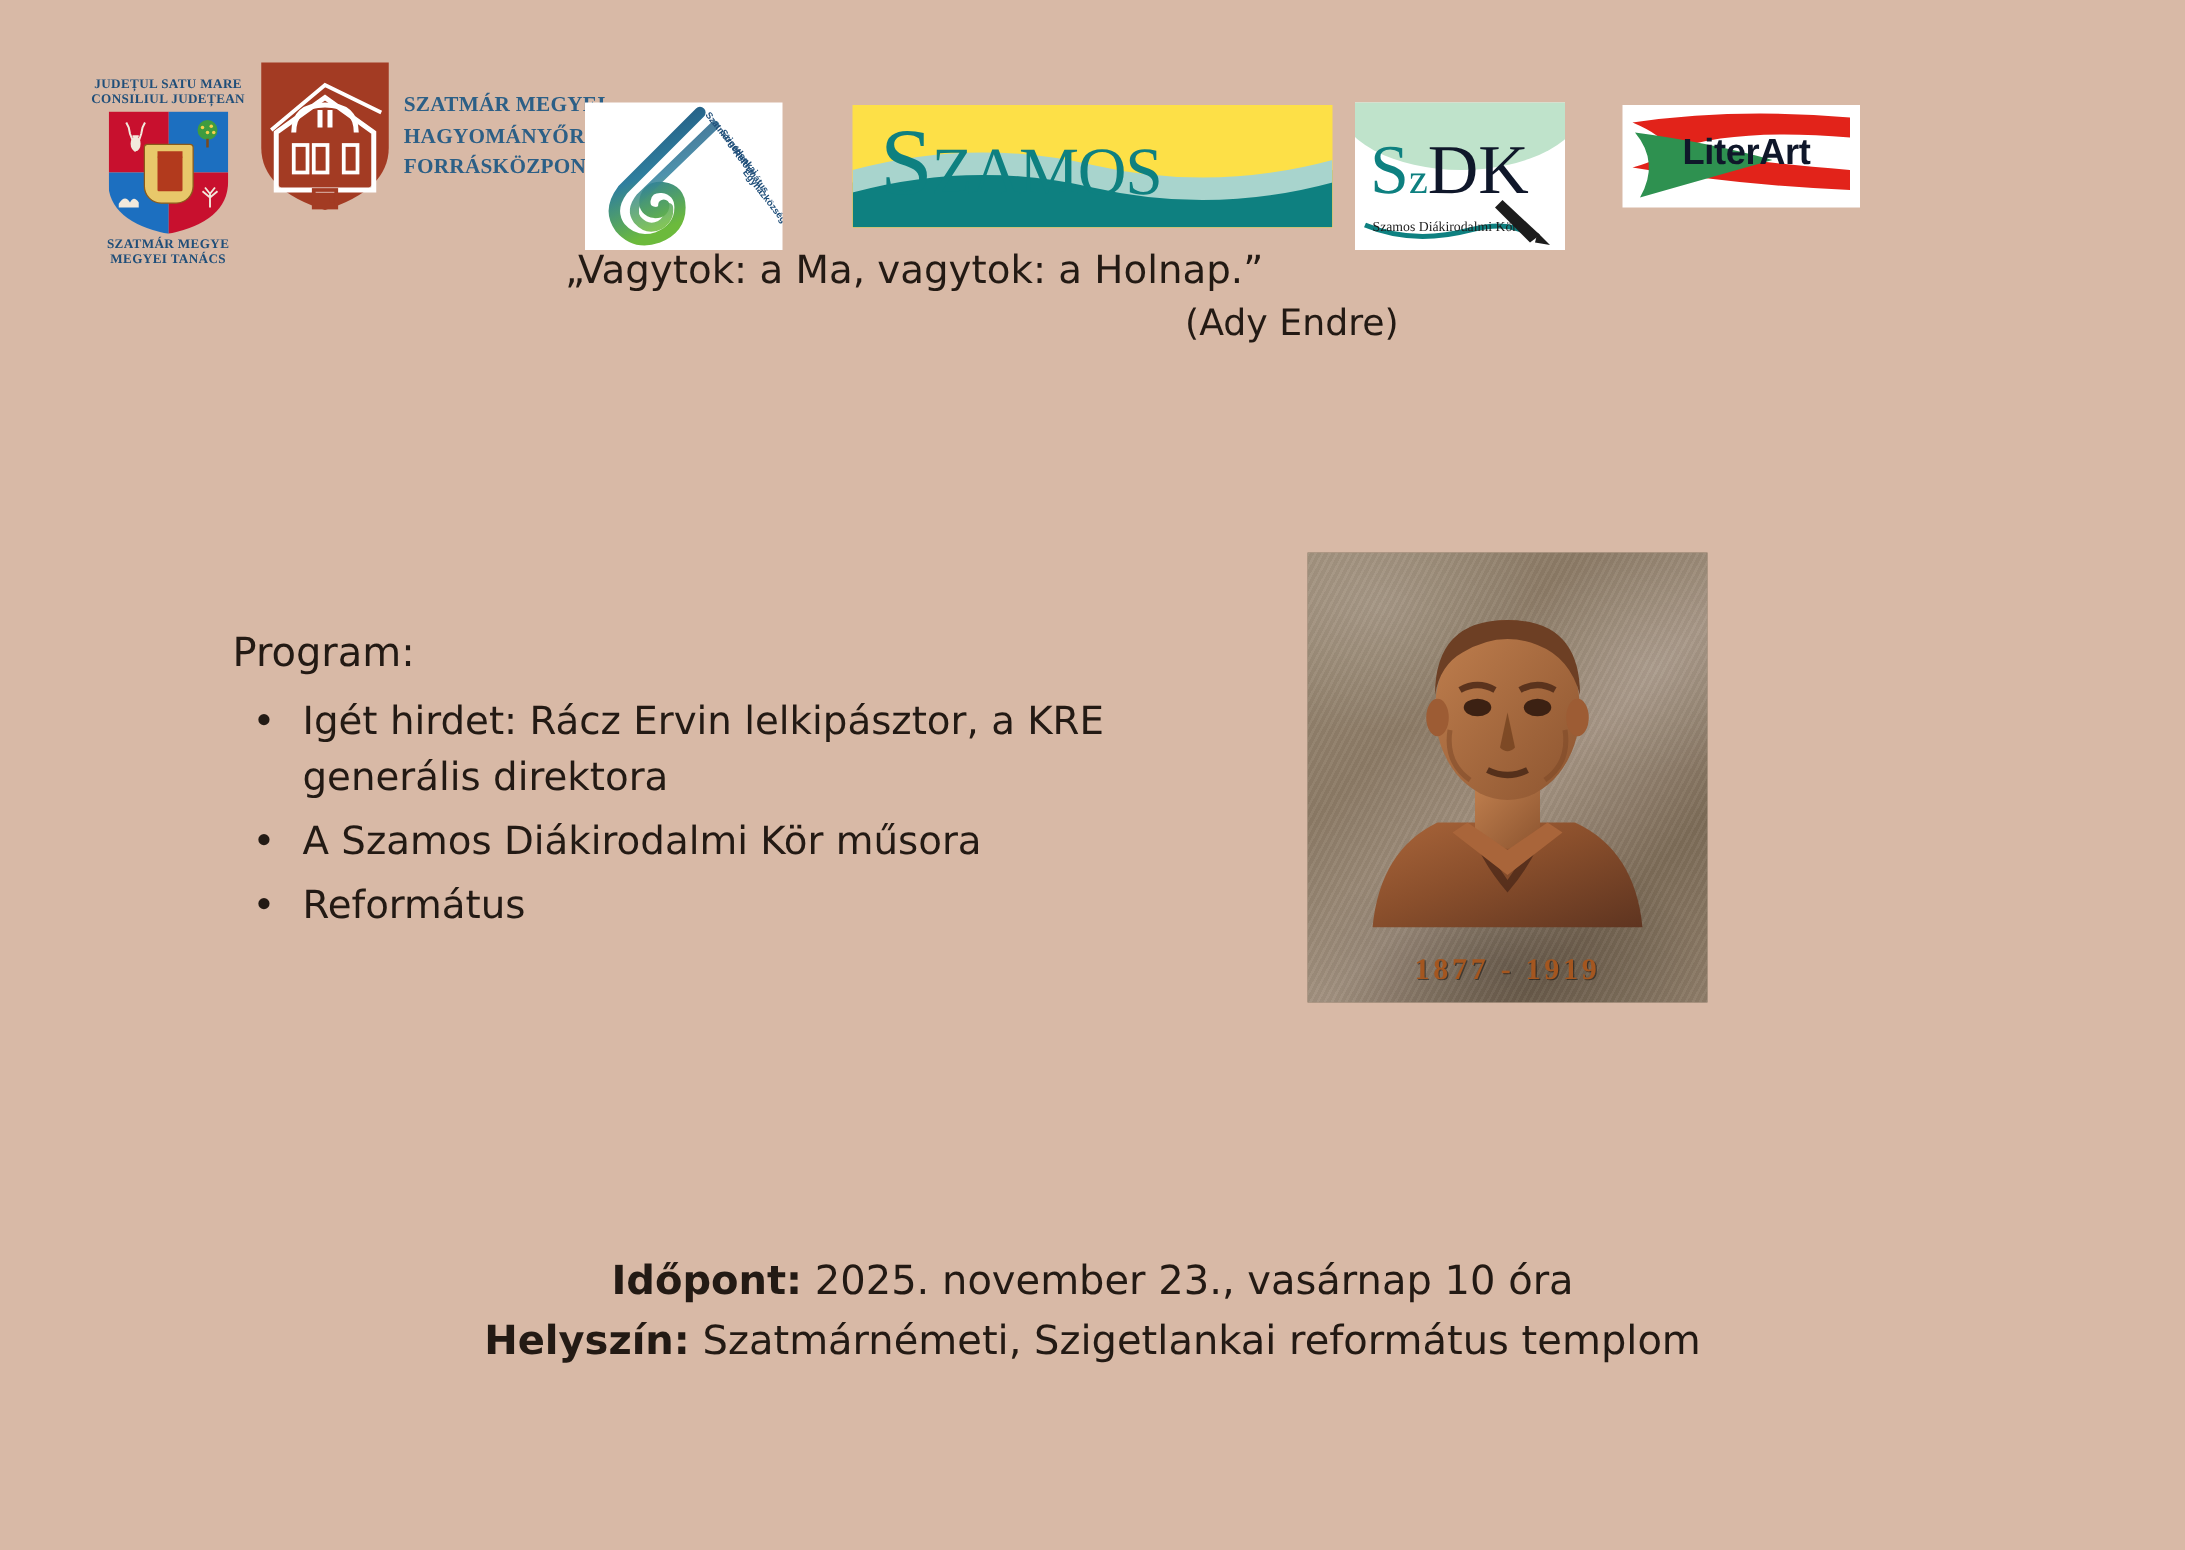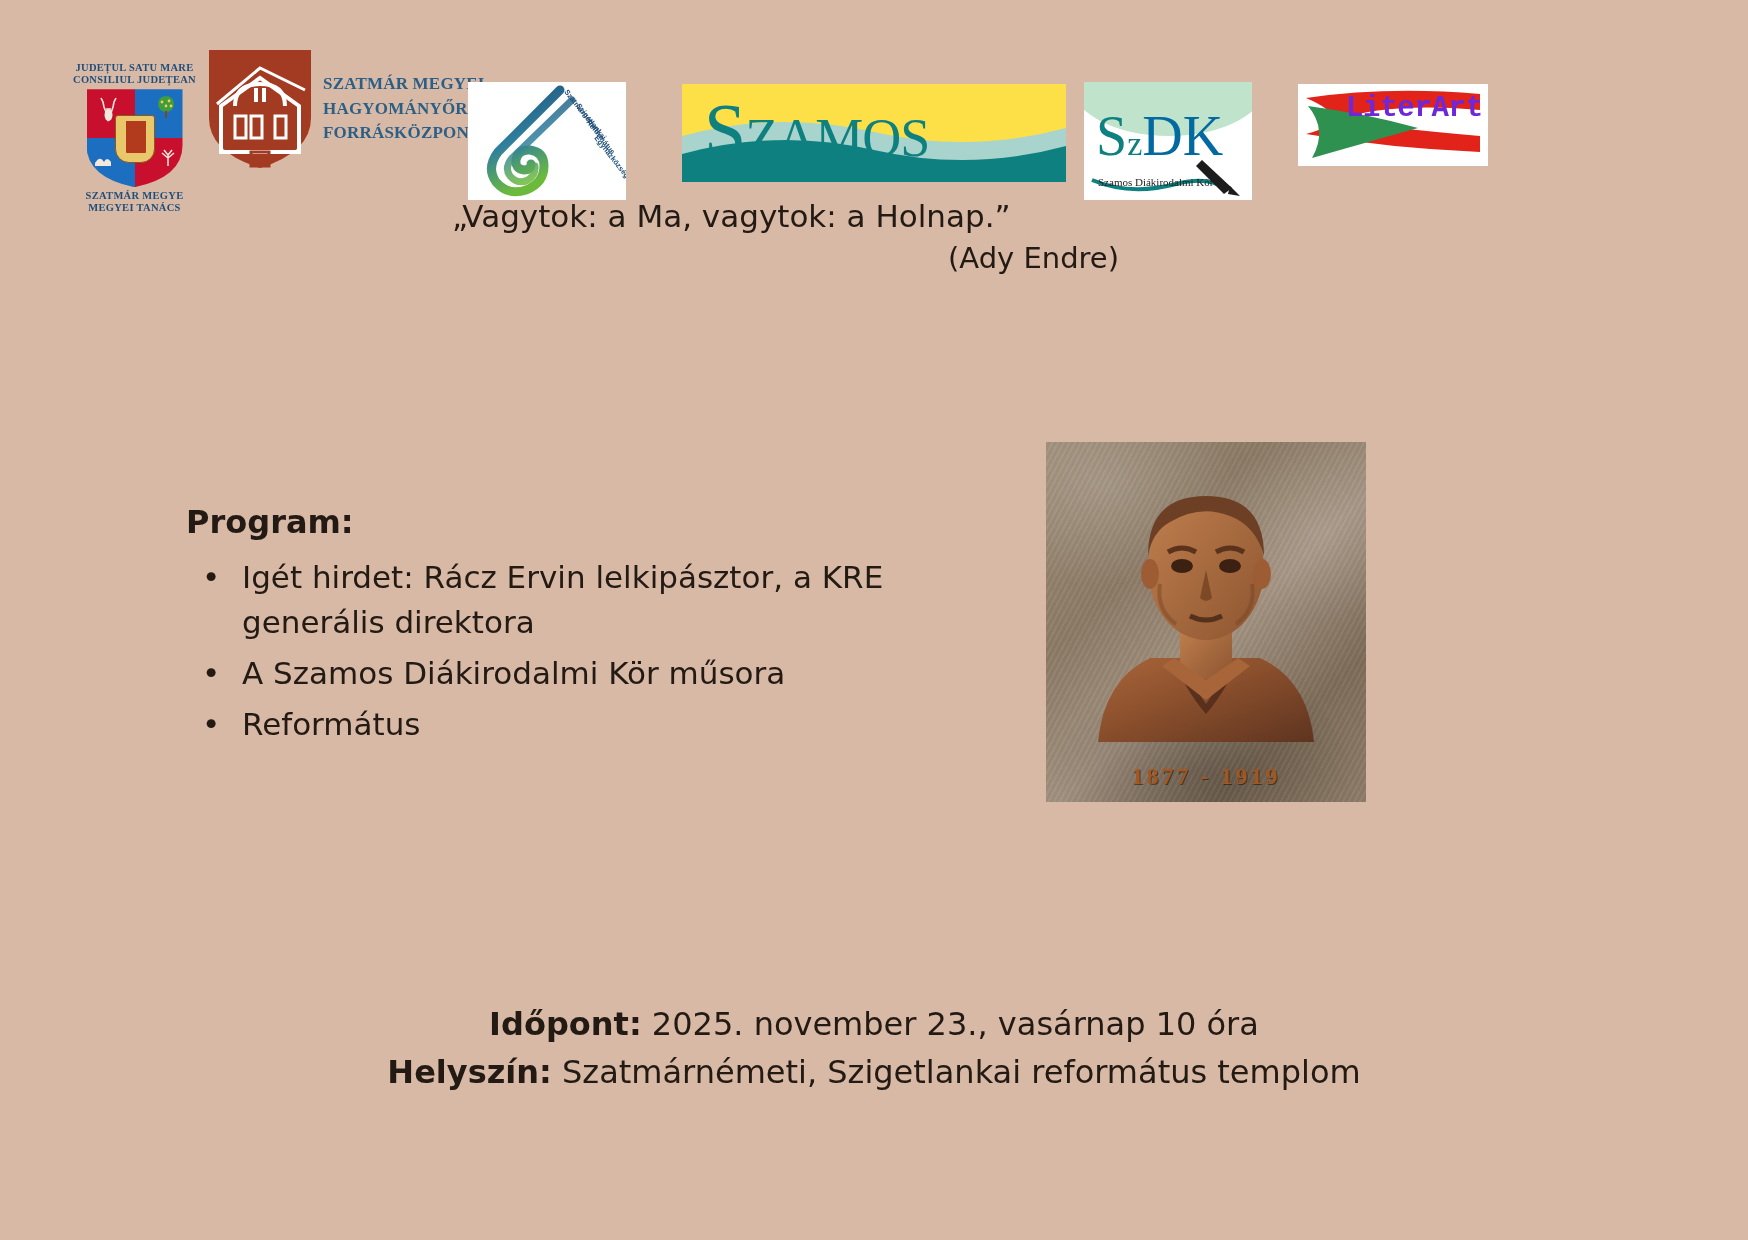--- a/index.html
+++ b/index.html
@@ -156,46 +156,46 @@
     position: absolute;
     left: 12px; top: 26px;
     font-family: "Liberation Serif", serif;
     font-size: 56px;
     line-height: 1;
     z-index: 3;
     white-space: nowrap;
   }
   .szdk-word .s { color: #0e8080; }
   .szdk-word .z { color: #0e8080; font-size: 34px; }
-  .szdk-word .dk { color: #0369a1; text-align: center; }
+  .szdk-word .dk { color: #0f172a; text-align: center; }
   .szdk-sub {
     position: absolute;
     left: 14px; top: 94px;
     font-family: "Liberation Serif", serif;
     font-size: 11px;
     color: #1c1c1c;
     z-index: 3;
     white-space: nowrap;
   }
   .szdk-pen { position: absolute; left: 6px; top: 72px; z-index: 2; }
 
   
   .logo-literart {
     left: 1298px; top: 50px;
     width: 190px; height: 82px;
     background: #ffffff;
     overflow: hidden;
   }
   .literart-word {
     position: absolute;
-    left: 48px; top: 8px;
-    font-family: Liberation Mono, monospace;
+    left: 48px; top: 22px;
+    font-family: Liberation Sans, sans-serif;
     font-weight: bold;
     font-size: 29px;
-    color: #6d28d9;
+    color: #0f172a;
     z-index: 4;
     letter-spacing: -.3px;
   }
 
   
   .quote {
     position: absolute;
     left: 452px; top: 198px;
     font-family: "DejaVu Sans", sans-serif;
     font-size: 31px;
@@ -222,21 +222,21 @@
   }
 
   
   .program {
     position: absolute;
     left: 186px; top: 503px;
     width: 760px;
   }
   .program-heading {
     font-family: "DejaVu Sans", sans-serif;
-    font-weight: bold;
+    font-weight: normal;
     font-size: 32px;
     color: #231a14;
     margin-bottom: 14px;
   }
   .program-list {
     list-style: none;
     font-family: "DejaVu Sans", sans-serif;
     font-size: 31px;
     color: #231a14;
     line-height: 1.45;

